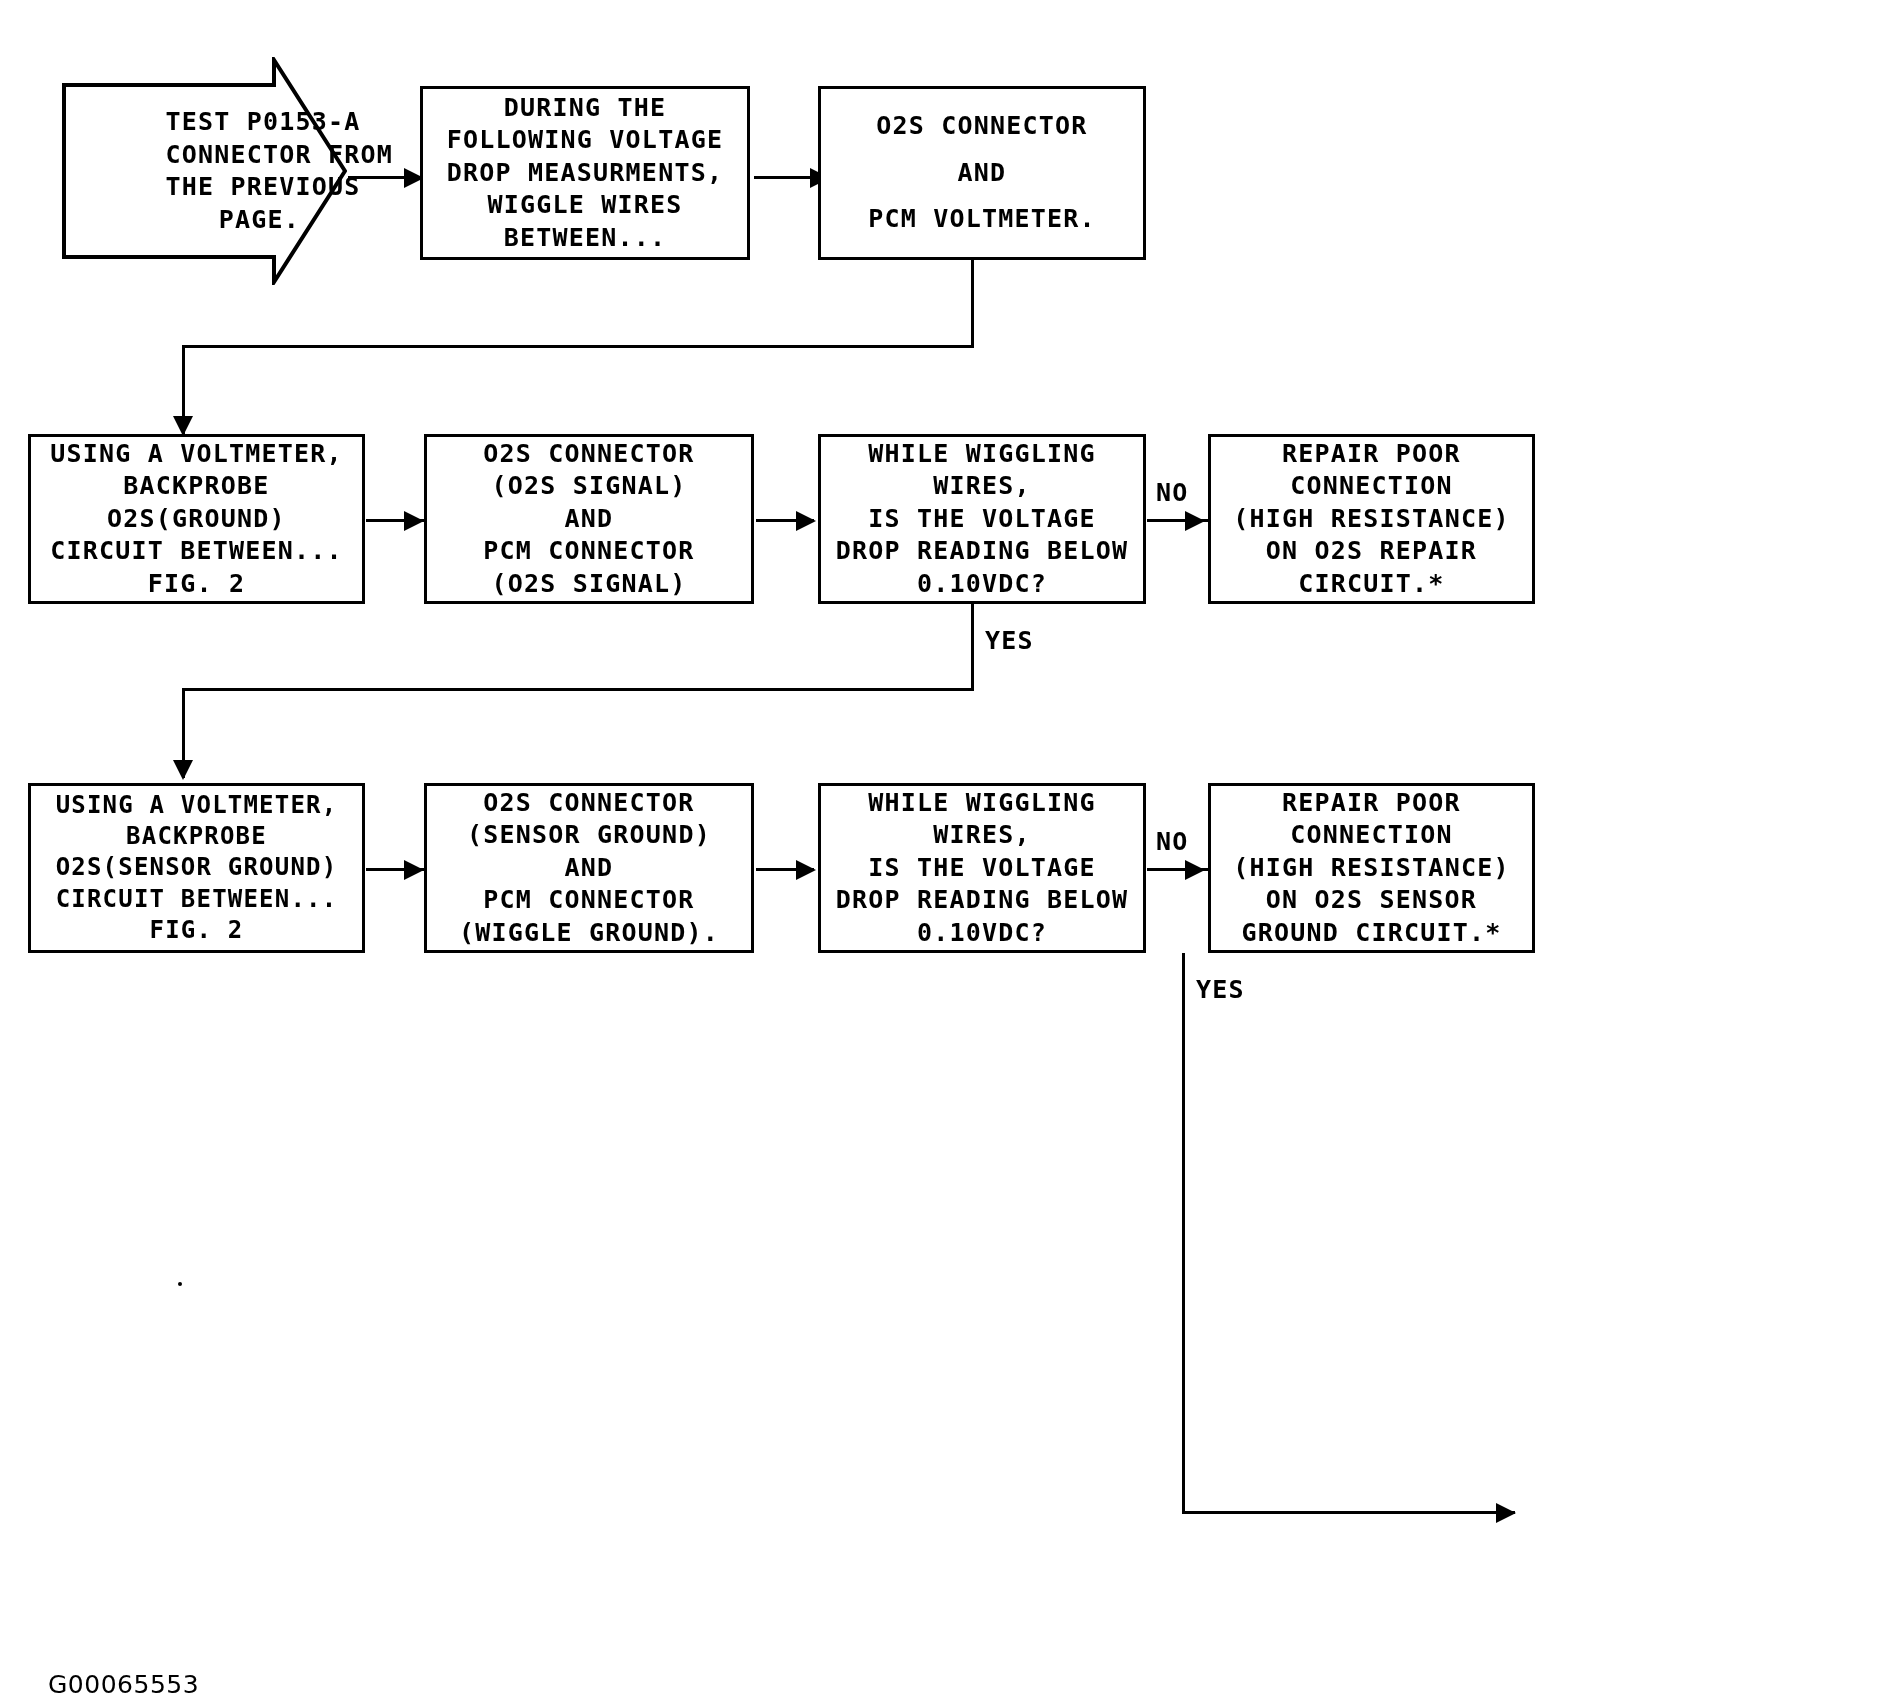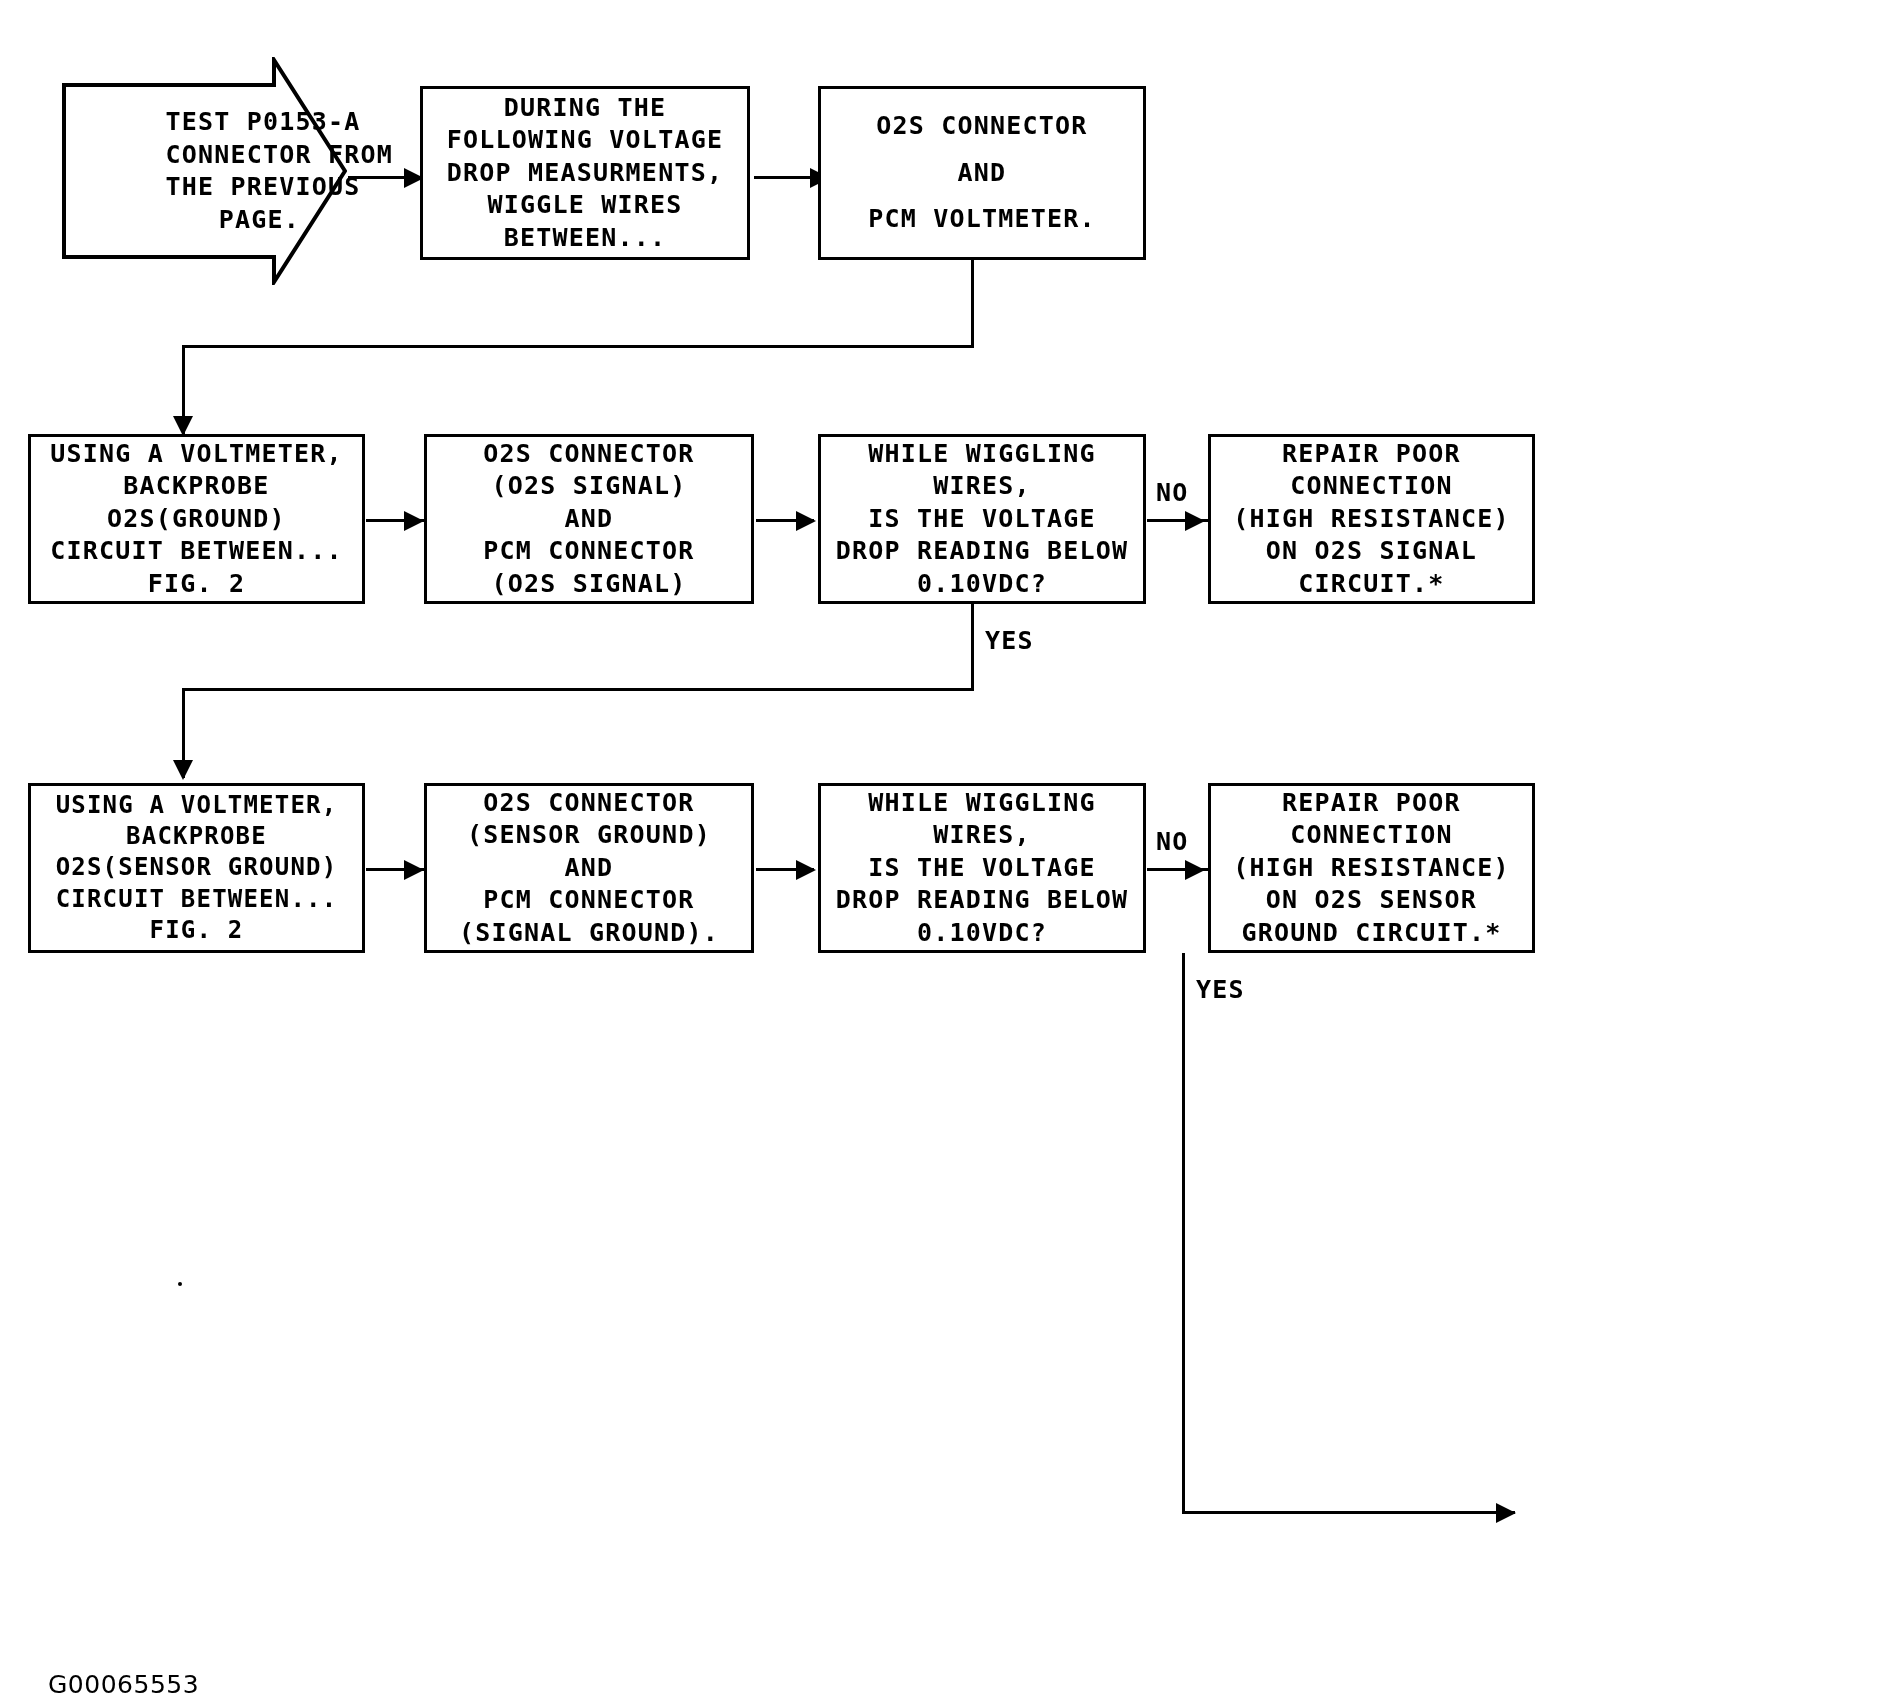--- a/index.html
+++ b/index.html
@@ -151,21 +151,21 @@
   </div>
 
   <div class="hline" style="left:1147px;top:519px;width:62px;"></div>
   <div class="ahead right" style="left:1185px;top:511px;"></div>
   <div class="edge-label" style="left:1156px;top:478px;">NO</div>
 
   <div class="box" style="left:1208px;top:434px;width:327px;height:170px;">
     <span class="ln">REPAIR POOR</span>
     <span class="ln">CONNECTION</span>
     <span class="ln">(HIGH RESISTANCE)</span>
-    <span class="ln">ON O2S SIGNAL</span>
+    <span class="ln">ON O2S REPAIR</span>
     <span class="ln">CIRCUIT.*</span>
   </div>
 
   <div class="vline" style="left:971px;top:604px;height:86px;"></div>
   <div class="edge-label" style="left:985px;top:626px;">YES</div>
   <div class="hline" style="left:182px;top:688px;width:792px;"></div>
   <div class="vline" style="left:182px;top:688px;height:90px;"></div>
   <div class="ahead down" style="left:173px;top:760px;"></div>
 
   <div class="box" style="left:28px;top:783px;width:337px;height:170px;font-size:24px;">
@@ -177,21 +177,21 @@
   </div>
 
   <div class="hline" style="left:366px;top:868px;width:58px;"></div>
   <div class="ahead right" style="left:404px;top:860px;"></div>
 
   <div class="box" style="left:424px;top:783px;width:330px;height:170px;">
     <span class="ln">O2S CONNECTOR</span>
     <span class="ln">(SENSOR GROUND)</span>
     <span class="ln">AND</span>
     <span class="ln">PCM CONNECTOR</span>
-    <span class="ln">(SIGNAL GROUND).</span>
+    <span class="ln">(WIGGLE GROUND).</span>
   </div>
 
   <div class="hline" style="left:756px;top:868px;width:58px;"></div>
   <div class="ahead right" style="left:796px;top:860px;"></div>
 
   <div class="box" style="left:818px;top:783px;width:328px;height:170px;">
     <span class="ln">WHILE WIGGLING</span>
     <span class="ln">WIRES,</span>
     <span class="ln">IS THE VOLTAGE</span>
     <span class="ln">DROP READING BELOW</span>

